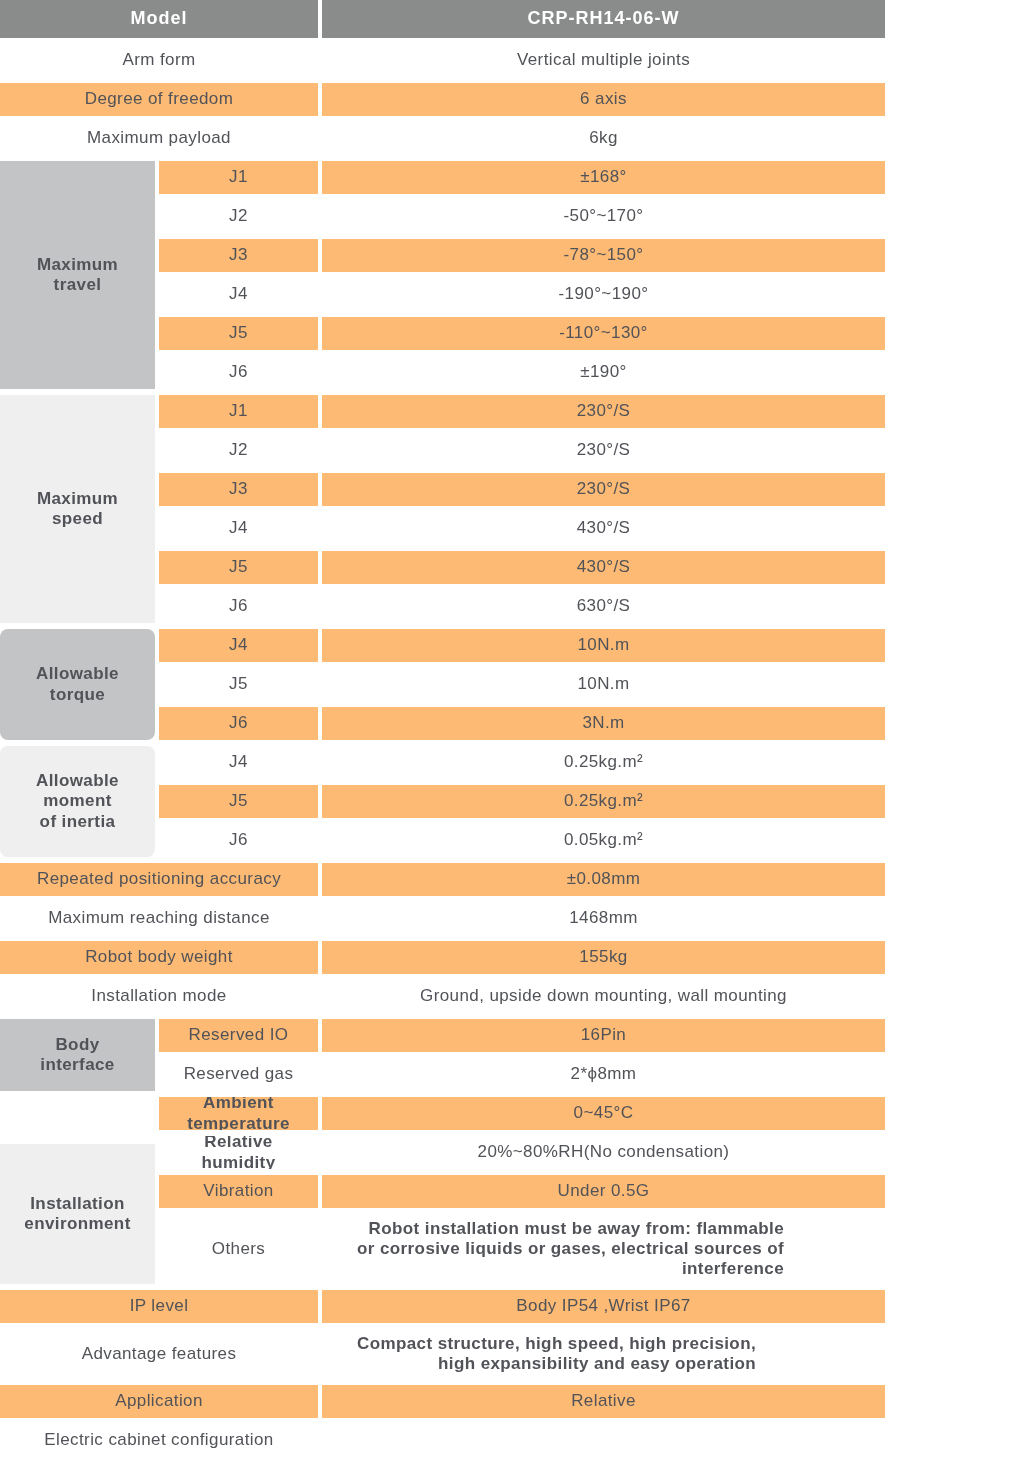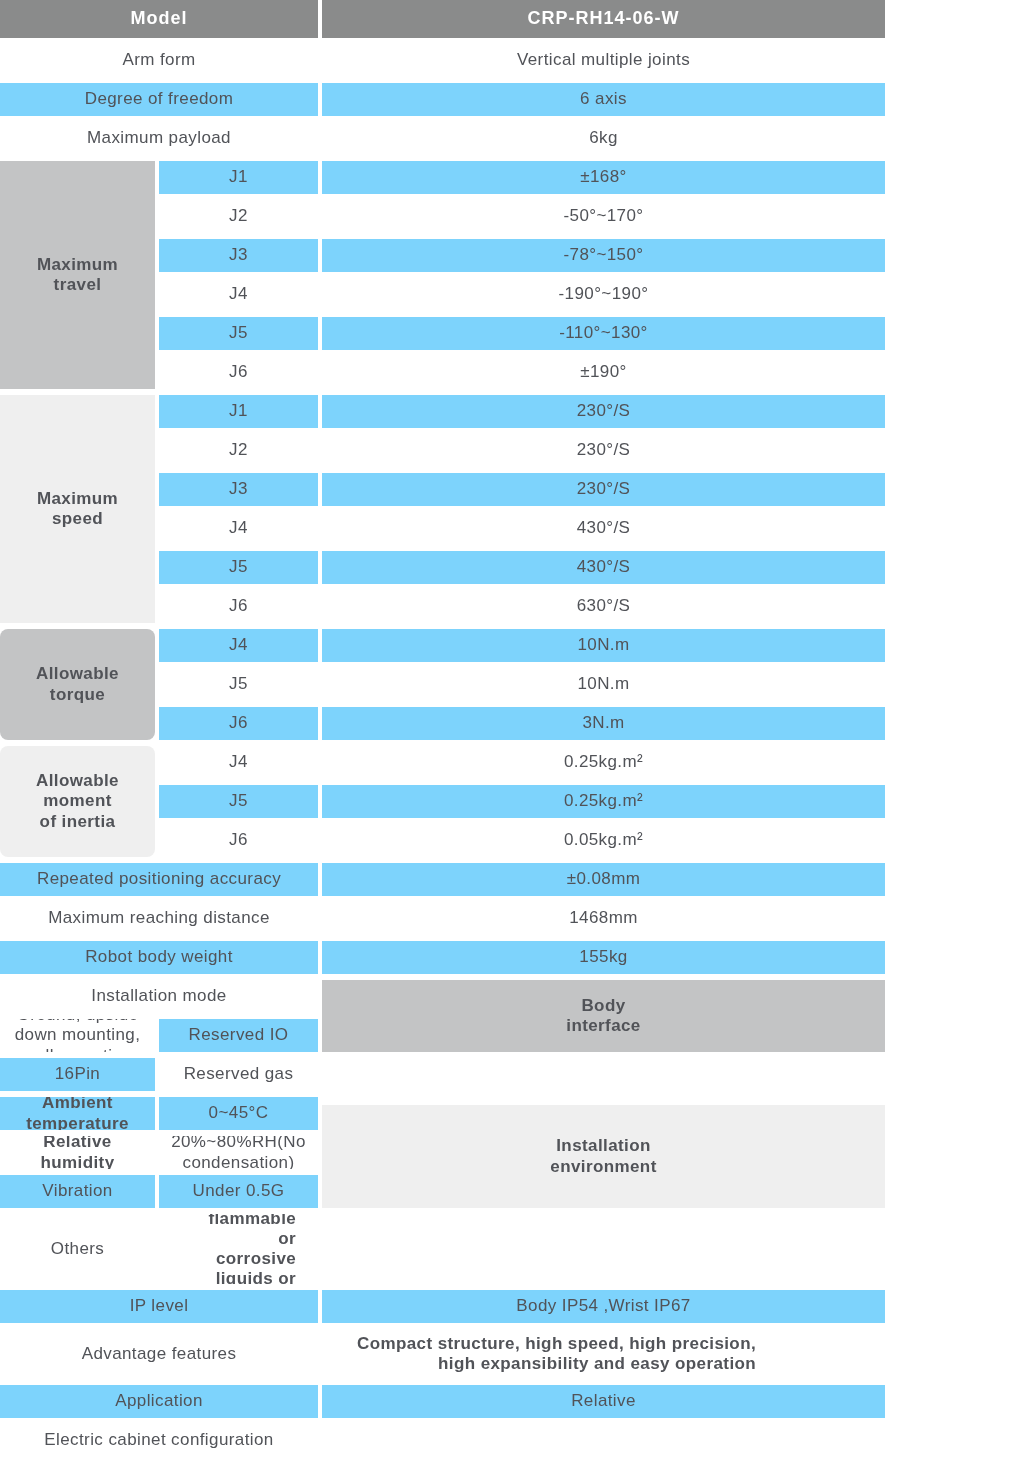--- a/index.html
+++ b/index.html
@@ -27,21 +27,21 @@
     text-align: center;
     line-height: 1.18;
     overflow: hidden;
   }
   .span2 { grid-column: span 2; }
   .rspan2 { grid-row: span 2; }
   .rspan3 { grid-row: span 3; border-radius: 8px; }
   .rspan4 { grid-row: span 4; margin-top: 47px; }
   .rspan6 { grid-row: span 6; }
   .bg-h  { background: #8a8b8b; color: #ffffff; font-weight: bold; font-size: 18px; letter-spacing: 1px; }
-  .bg-g  { background: #7dd3fc; }
+  .bg-g  { background: #fdba74; }
   .bg-w  { background: #ffffff; }
   .bg-gd { background: #c3c4c5; }
   .bg-gl { background: #efefef; }
   .pre { white-space: pre-line; font-weight: bold; }
   .left {
     justify-content: flex-start;
     text-align: right;
     padding-left: 35px;
     padding-right: 22px;
   }
@@ -115,27 +115,28 @@
   <div class="cell span2 bg-g">Repeated positioning accuracy</div>
   <div class="cell bg-g">±0.08mm</div>
 
   <div class="cell span2 bg-w">Maximum reaching distance</div>
   <div class="cell bg-w">1468mm</div>
 
   <div class="cell span2 bg-g">Robot body weight</div>
   <div class="cell bg-g">155kg</div>
 
   <div class="cell span2 bg-w">Installation mode</div>
+  <div class="cell bg-w">Ground, upside down mounting,  wall mounting</div>
+
   <div class="cell rspan2 bg-gd pre">Body
 interface</div>
-
-  <div class="cell bg-w">Ground, upside down mounting,  wall mounting</div>
   <div class="cell bg-g">Reserved IO</div>
   <div class="cell bg-g">16Pin</div>
   <div class="cell bg-w">Reserved gas</div>
+  <div class="cell bg-w">2*ϕ8mm</div>
 
   <div class="cell rspan4 bg-gl pre">Installation
 environment</div>
   <div class="cell bg-g pre">Ambient
 temperature</div>
   <div class="cell bg-g">0~45°C</div>
   <div class="cell bg-w pre">Relative
 humidity</div>
   <div class="cell bg-w">20%~80%RH(No condensation)</div>
   <div class="cell bg-g">Vibration</div>

